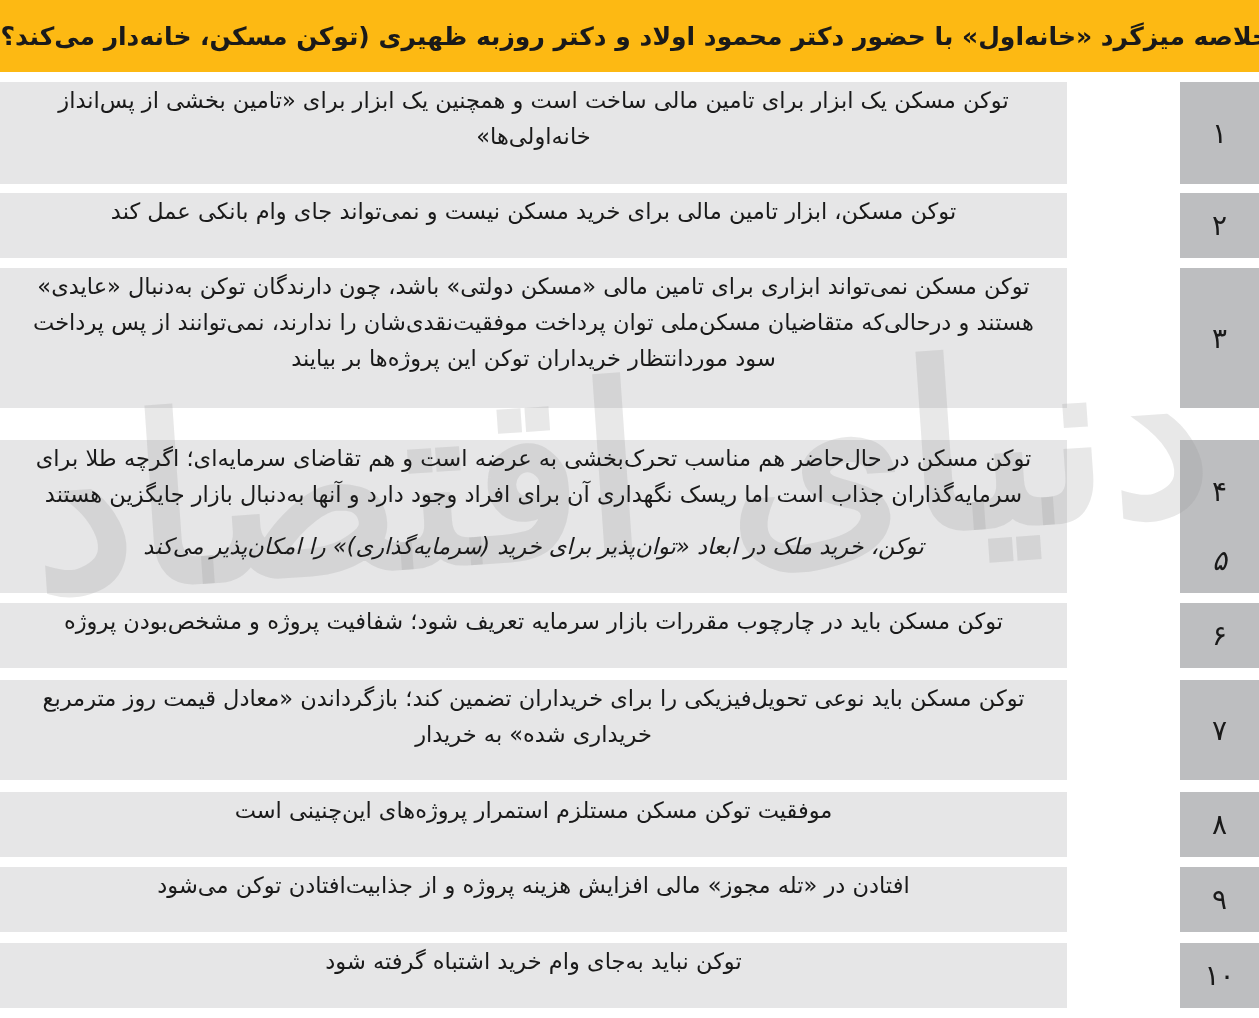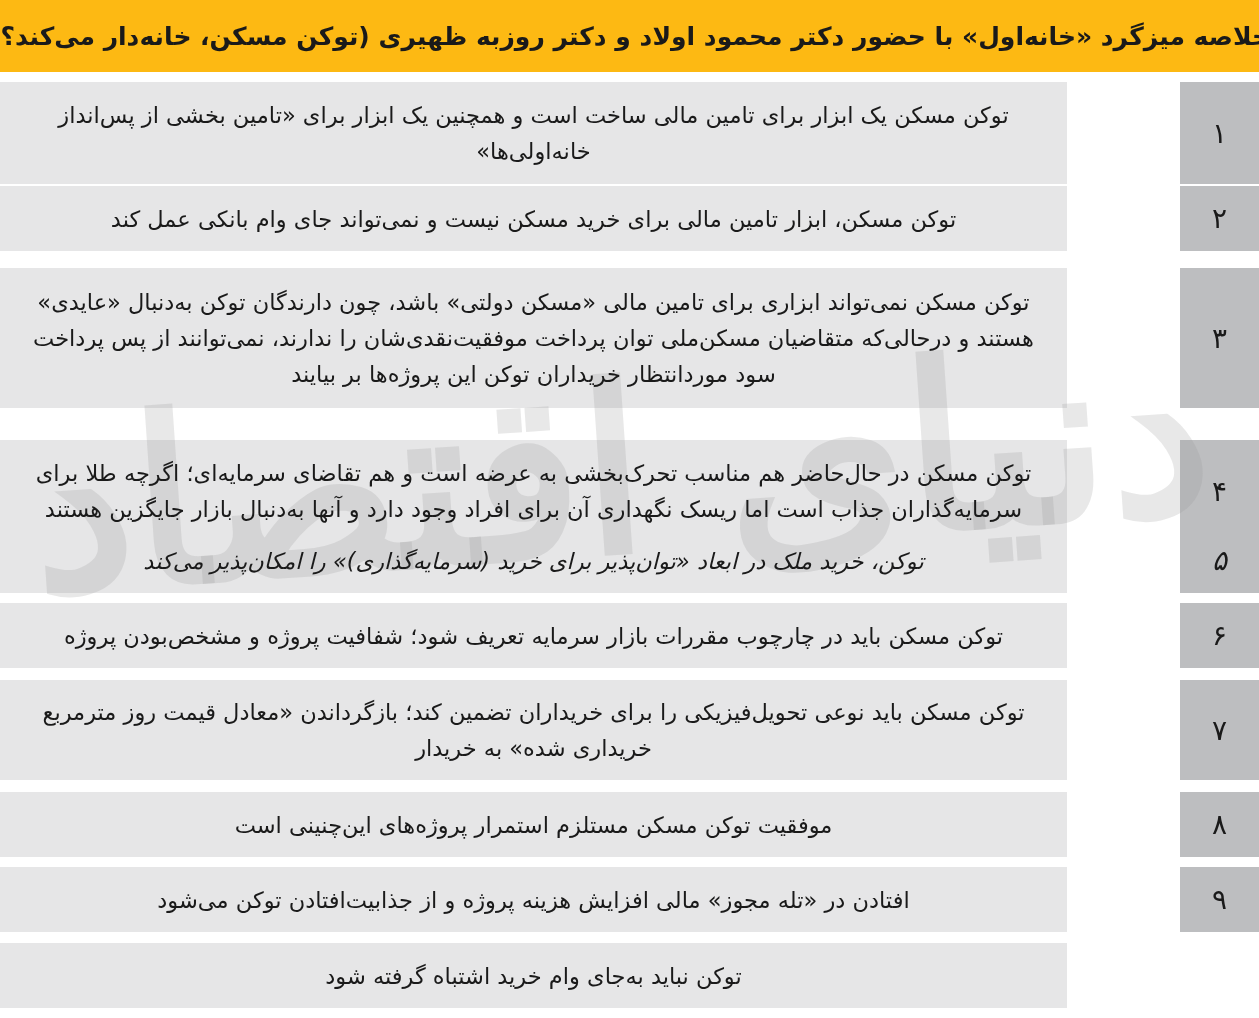--- a/index.html
+++ b/index.html
@@ -39,21 +39,20 @@
       width: 1259px;
     }
     .row .content {
       position: absolute;
       left: 0;
       top: 0;
       width: 1067px;
       height: 100%;
       background: #e6e6e7;
       display: flex;
-      align-items: center;
       justify-content: center;
       box-sizing: border-box;
       padding: 0 14px;
     }
     .row .content span {
       display: block;
       text-align: center;
       font-size: 22.5px;
       line-height: 36px;
       color: #1a1a1a;
@@ -102,21 +101,21 @@
 
 <div class="watermark">دنیای اقتصاد</div>
 
 <div class="row" style="top:82px;height:102px;">
   <div class="content">
       <span style="max-width:1120px;">توکن مسکن یک ابزار برای تامین مالی ساخت است و همچنین یک ابزار برای «تامین بخشی از پس‌انداز خانه‌اولی‌ها»</span>
     </div>
   <div class="num">۱</div>
 </div>
 
-<div class="row" style="top:186px;height:65px;">
+<div class="row" style="top:193px;height:65px;">
   <div class="content">
       <span>توکن مسکن، ابزار تامین مالی برای خرید مسکن نیست و نمی‌تواند جای وام بانکی عمل کند</span>
     </div>
   <div class="num">۲</div>
 </div>
 
 <div class="row" style="top:268px;height:140px;">
   <div class="content">
       <span style="max-width:1150px;">توکن مسکن نمی‌تواند ابزاری برای تامین مالی «مسکن دولتی» باشد، چون دارندگان توکن به‌دنبال «عایدی» هستند و درحالی‌که متقاضیان مسکن‌ملی توان پرداخت موفقیت‌نقدی‌شان را ندارند، نمی‌توانند از پس پرداخت سود موردانتظار خریداران توکن این پروژه‌ها بر بیایند</span>
     </div>
@@ -162,13 +161,14 @@
   <div class="content">
       <span>افتادن در «تله مجوز» مالی افزایش هزینه پروژه و از جذابیت‌افتادن توکن می‌شود</span>
     </div>
   <div class="num">۹</div>
 </div>
 
 <div class="row" style="top:943px;height:65px;">
   <div class="content">
       <span>توکن نباید به‌جای وام خرید اشتباه گرفته شود</span>
     </div>
+  <div class="num">۱۰</div>
 </div>
 
 </body></html>

